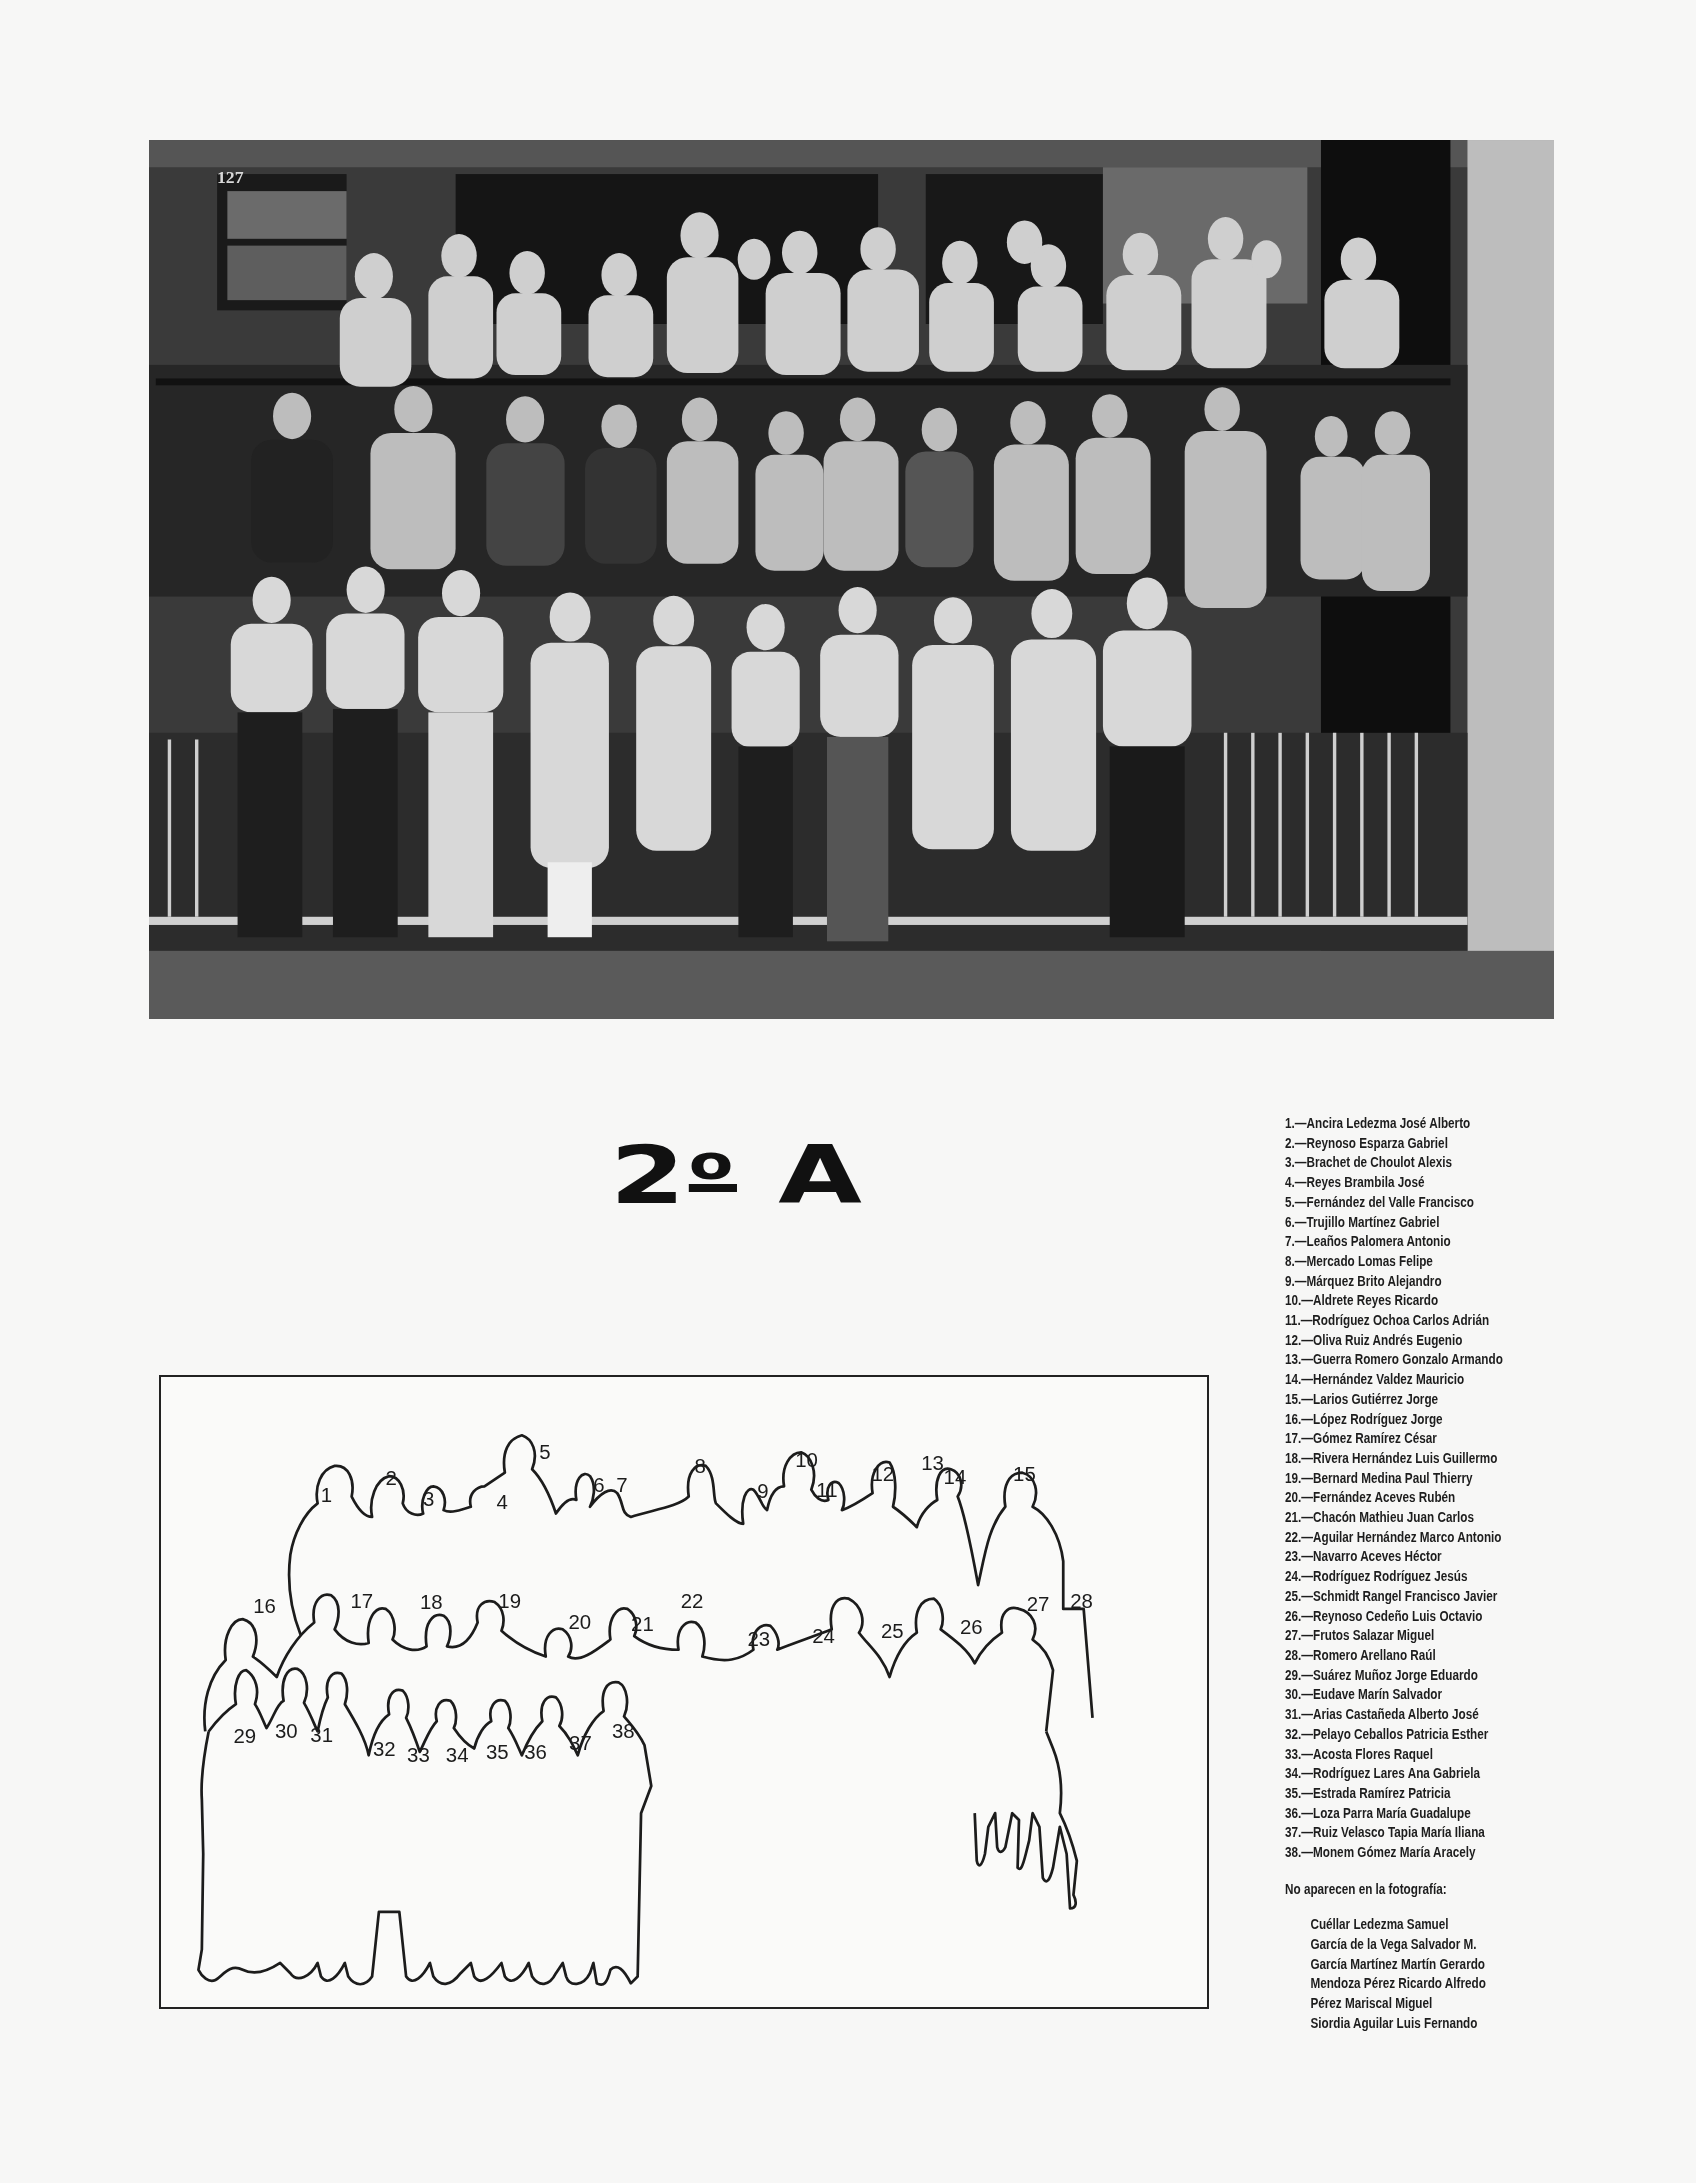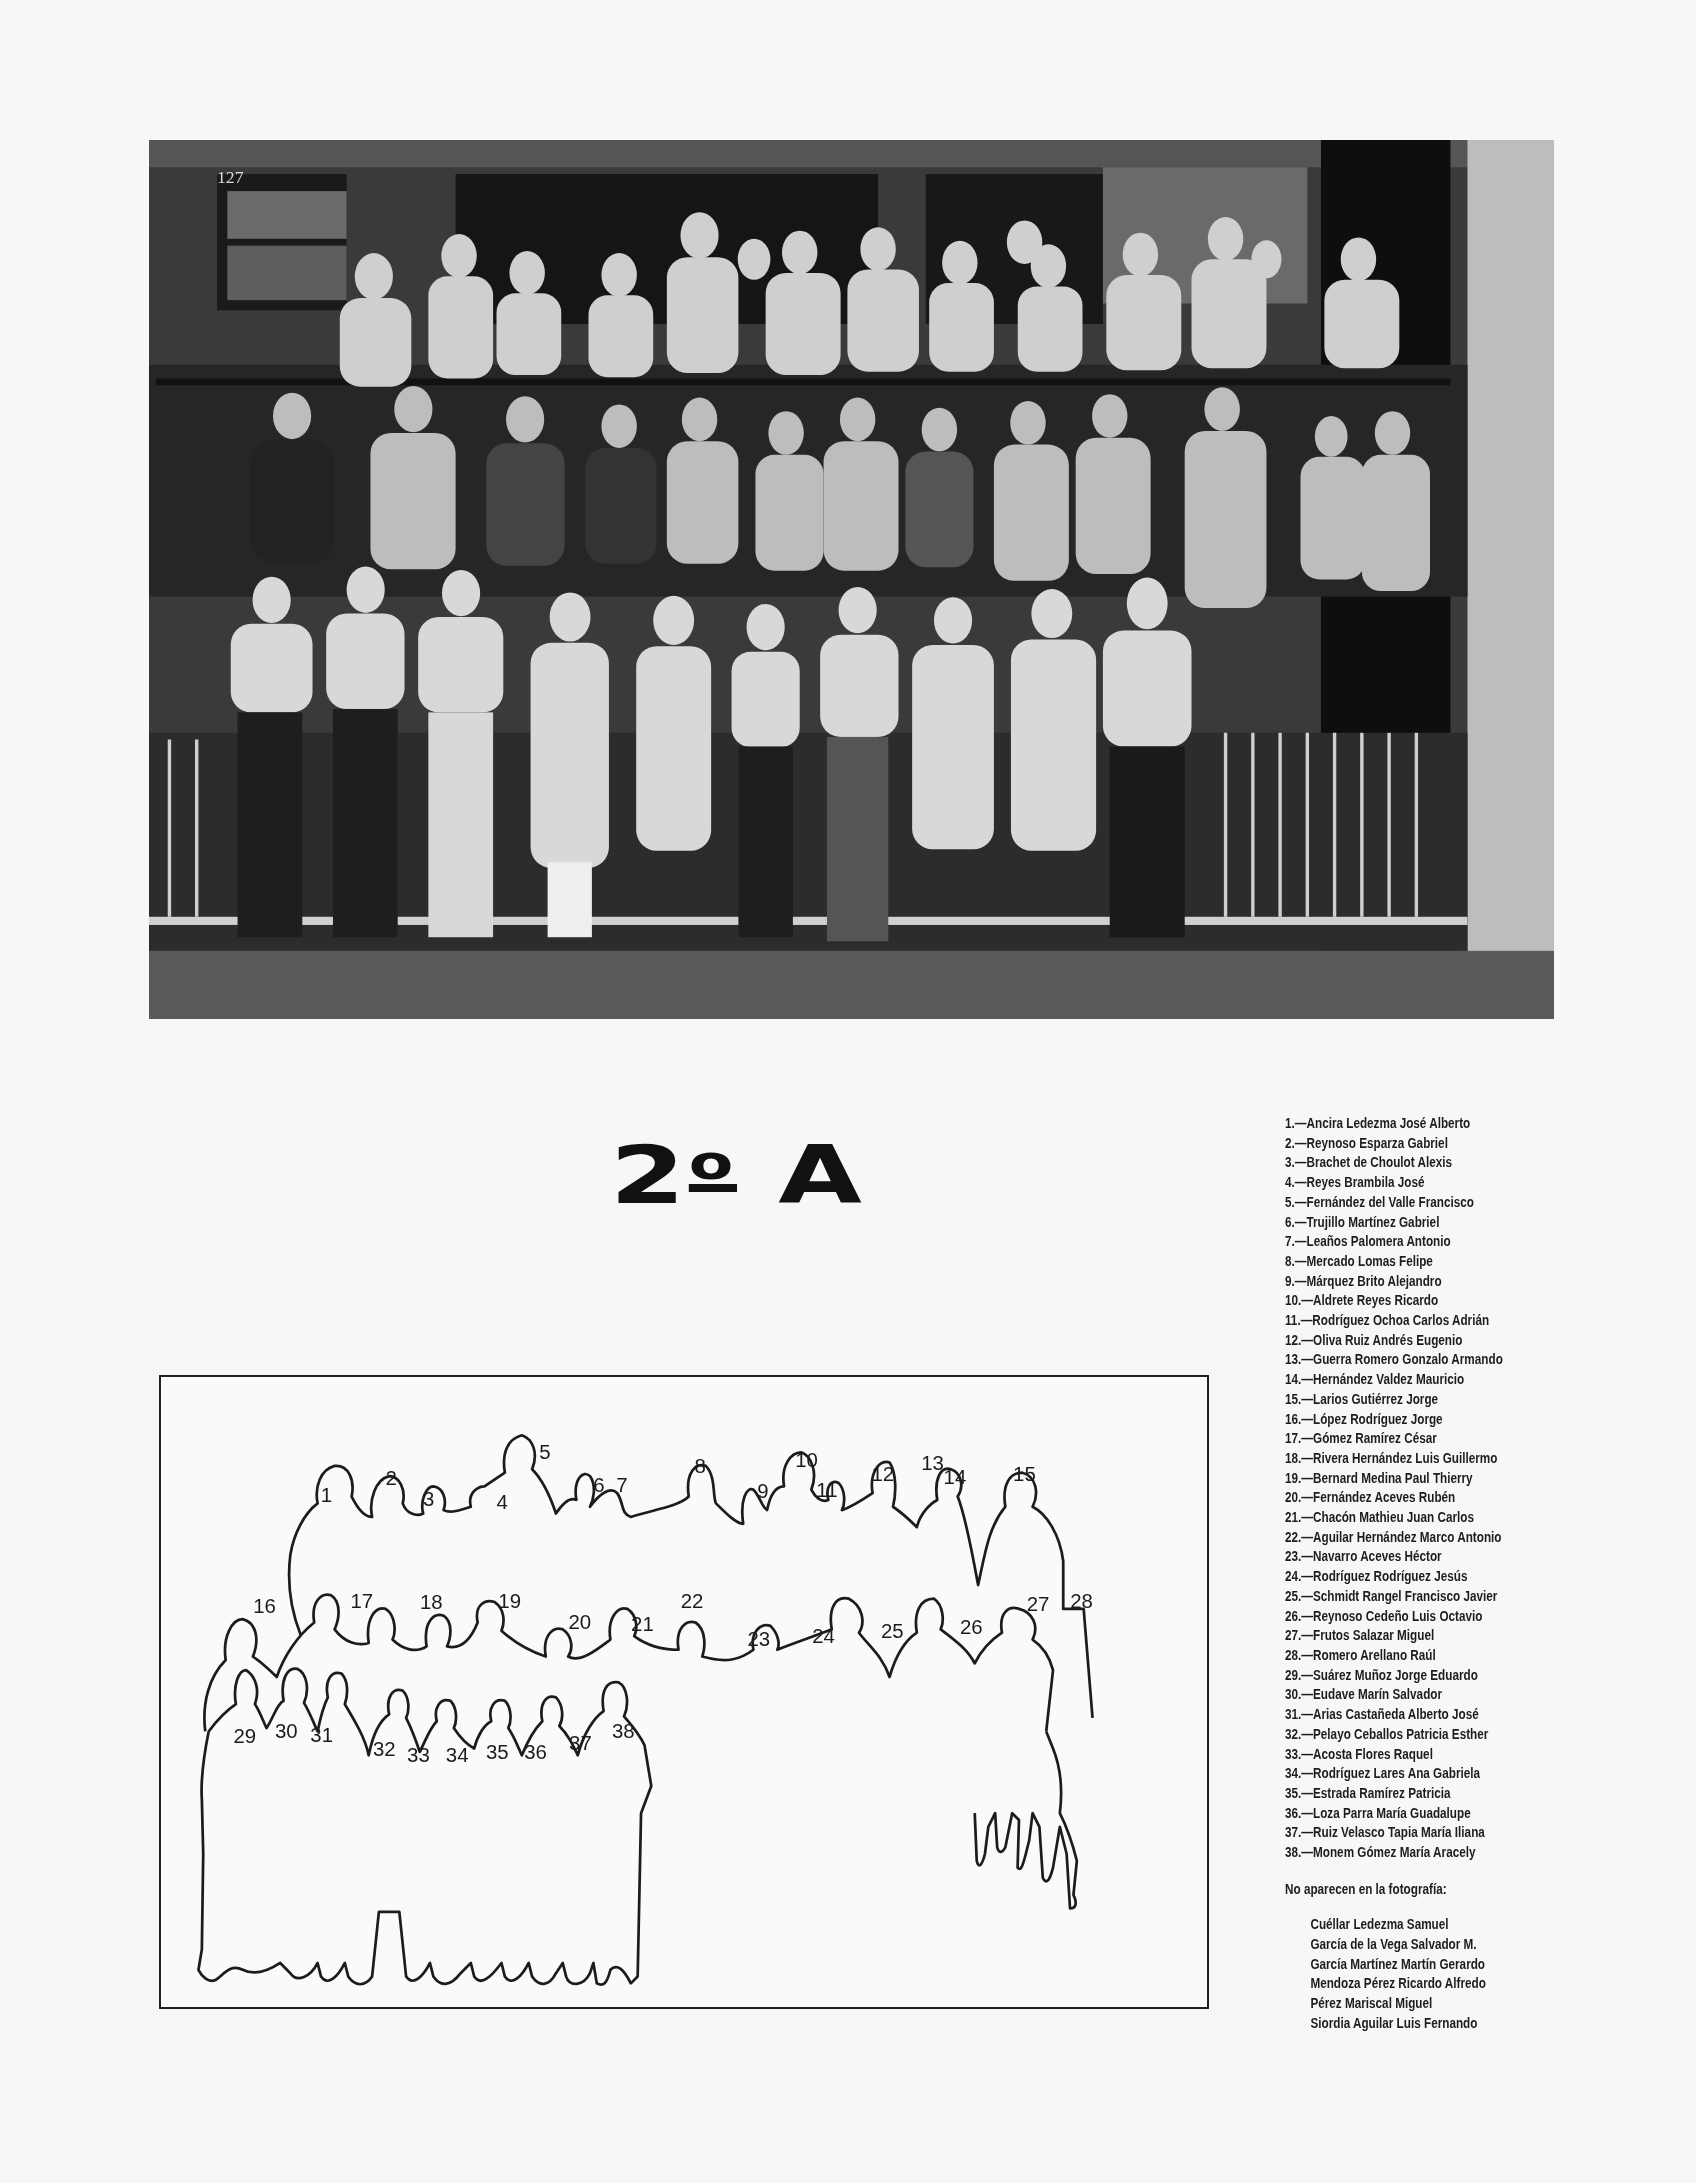--- a/index.html
+++ b/index.html
@@ -10,20 +10,21 @@
       overflow: hidden;
       font-family: "Liberation Sans", sans-serif;
       color: #1a1a1a;
     }
     
     .photo {
       position: absolute; left: 149px; top: 140px;
       width: 1405px; height: 879px;
       background: #2a2a2a;
       overflow: hidden;
+      font-weight: bold;
     }
     .photo svg { display: block; }
     .room-number {
       position: absolute; left: 68px; top: 27px;
       color: #d9d9d9; font-family: "Liberation Serif", serif;
       font-size: 17.7px;
     }
     
     .class-title {
       position: absolute; left: 610px; top: 1136px;

